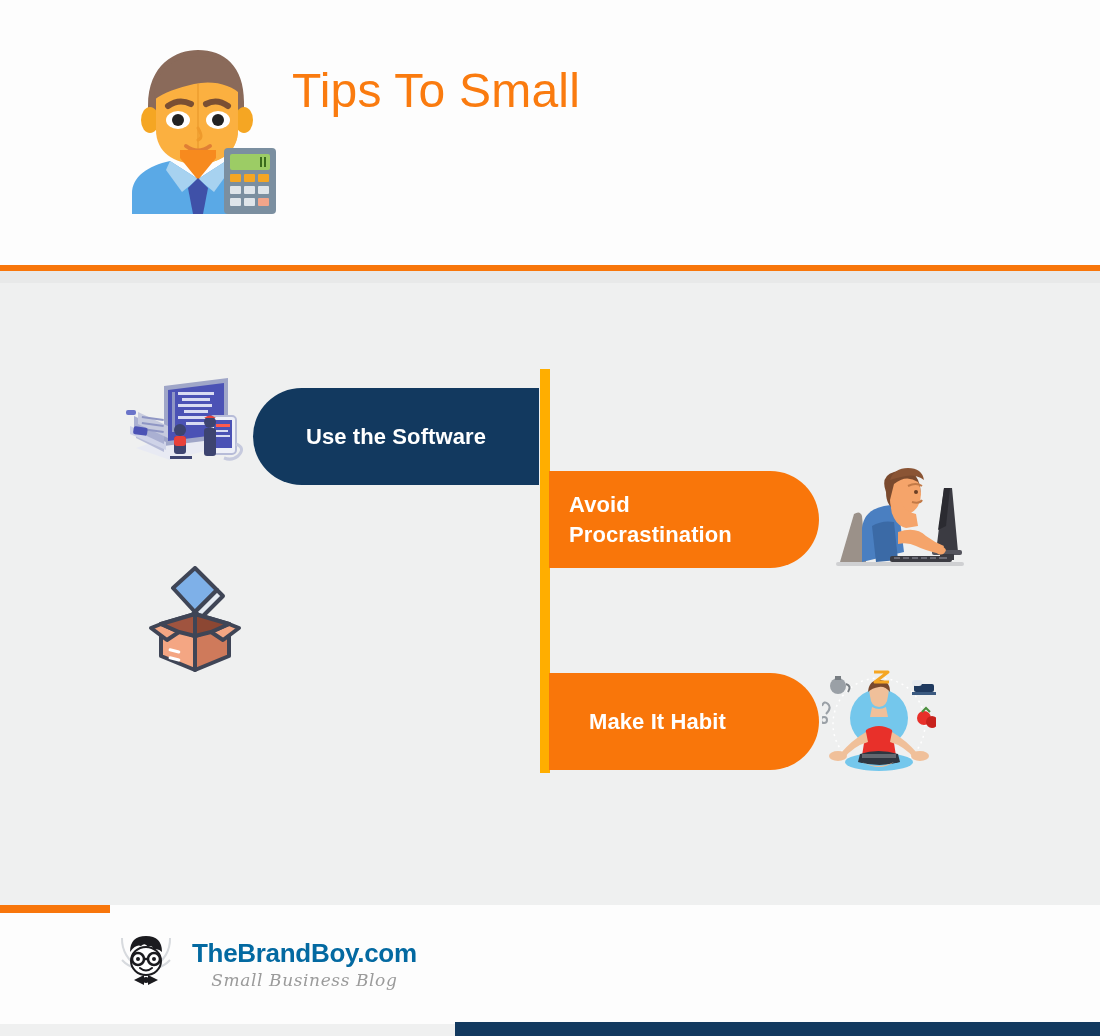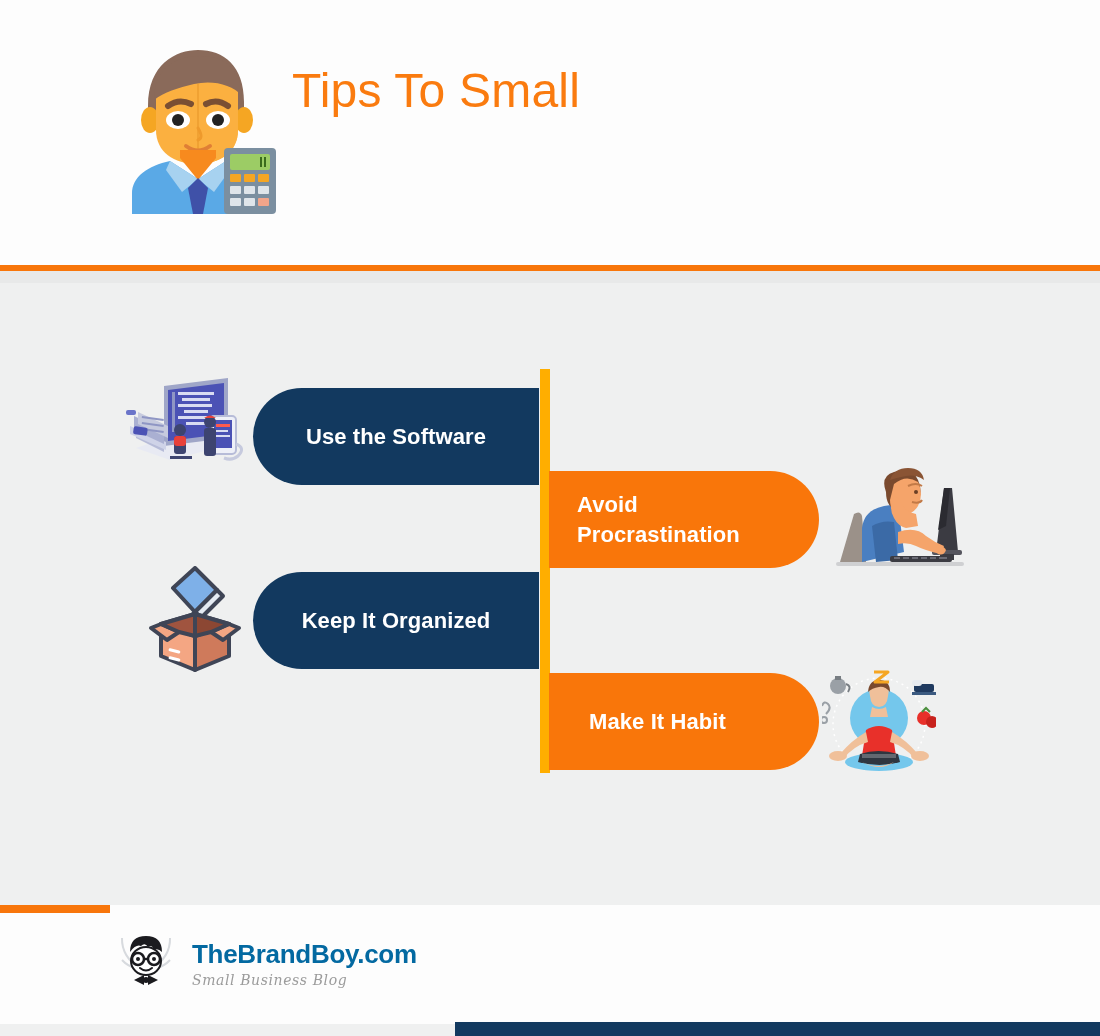--- a/index.html
+++ b/index.html
@@ -48,41 +48,41 @@
   .card-navy{
     background:#12395f;border-radius:52px 0 0 52px;
     justify-content:center;text-align:center;
   }
   .card-orange{
     background:#f9760a;border-radius:0 52px 52px 0;
     justify-content:flex-start;text-align:left;
   }
 
   #card-1{left:253px;top:388px;width:286px;}
-  #card-2{left:549px;top:471px;width:270px;padding-left:28px;}
+  #card-2{left:549px;top:471px;width:270px;padding-left:20px;}
   #card-3{left:253px;top:572px;width:286px;}
   #card-4{left:549px;top:673px;width:270px;padding-left:40px;}
 
   
   .illus{position:absolute;}
   #illus-1{left:120px;top:372px;width:128px;height:94px;}
   #illus-2{left:832px;top:466px;width:136px;height:102px;}
   #illus-3{left:143px;top:566px;width:104px;height:110px;}
   #illus-4{left:822px;top:666px;width:114px;height:112px;}
 
   
   .footer{position:absolute;left:0;top:905px;width:1100px;height:131px;background:#fdfdfd;}
   .footer-accent{position:absolute;left:0;top:905px;width:110px;height:8px;background:#f8760b;}
   .footer-inner{position:absolute;left:112px;top:930px;display:flex;align-items:center;}
   .brand-mark{width:68px;height:68px;position:relative;flex:0 0 auto;}
   .brand-text{margin-left:12px;}
   .brand-name{font-size:26px;font-weight:700;color:#0369a1;letter-spacing:-.3px;line-height:1;}
   .brand-tag{
-    font-size:14px;color:#9b9b9b;margin-top:6px;line-height:1;
-    font-family:"DejaVu Serif", serif;font-style:italic;letter-spacing:.6px;
+    font-size:17px;color:#9b9b9b;margin-top:6px;line-height:1;
+    font-family:"DejaVu Serif", serif;font-style:italic;letter-spacing:.6px;text-align:center;
   }
   .footer-bottom-left{position:absolute;left:0;top:1024px;width:455px;height:12px;background:#eff0f0;}
   .footer-bottom-right{position:absolute;left:455px;top:1022px;width:645px;height:14px;background:#12395f;}
 </style>
 </head>
 <body>
 
 <div class="page">
 
   <div class="header">
@@ -291,23 +291,20 @@
 
   <div class="card card-navy" id="card-1">
     <span class="card-label">Use the Software</span>
   </div>
 
   <div class="card card-orange" id="card-2">
     <span class="card-label">Avoid
 Procrastination</span>
   </div>
 
-  <div class="card card-navy" id="card-3">
-    <span class="card-label">Keep It Organized</span>
-  </div>
 
   <div class="card card-orange" id="card-4">
     <span class="card-label">Make It Habit</span>
   </div>
 
   <div class="footer"></div>
   <div class="footer-accent"></div>
 
   <div class="footer-inner">
     <div class="brand-mark">

